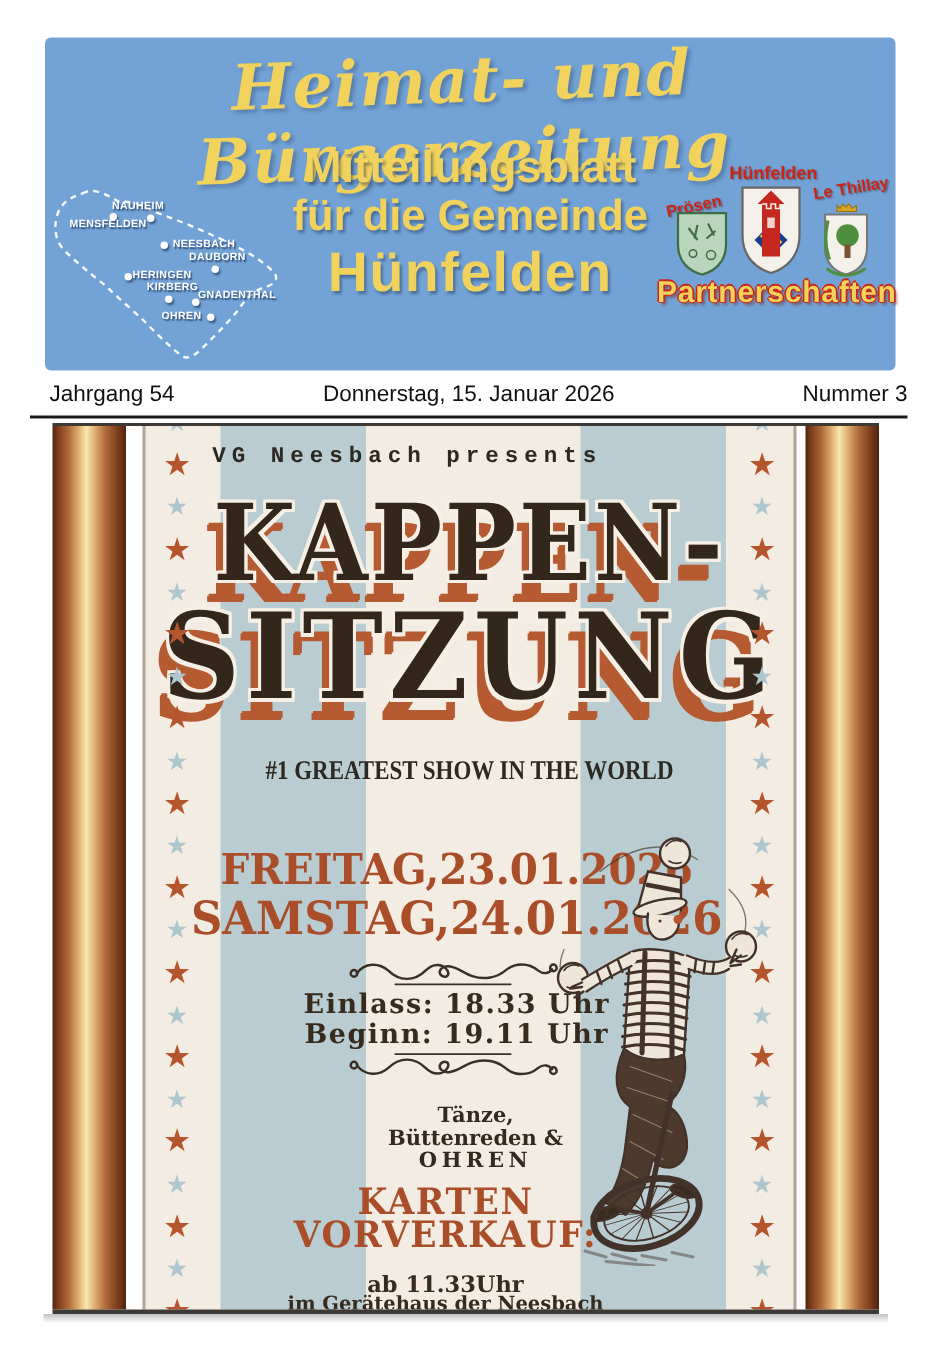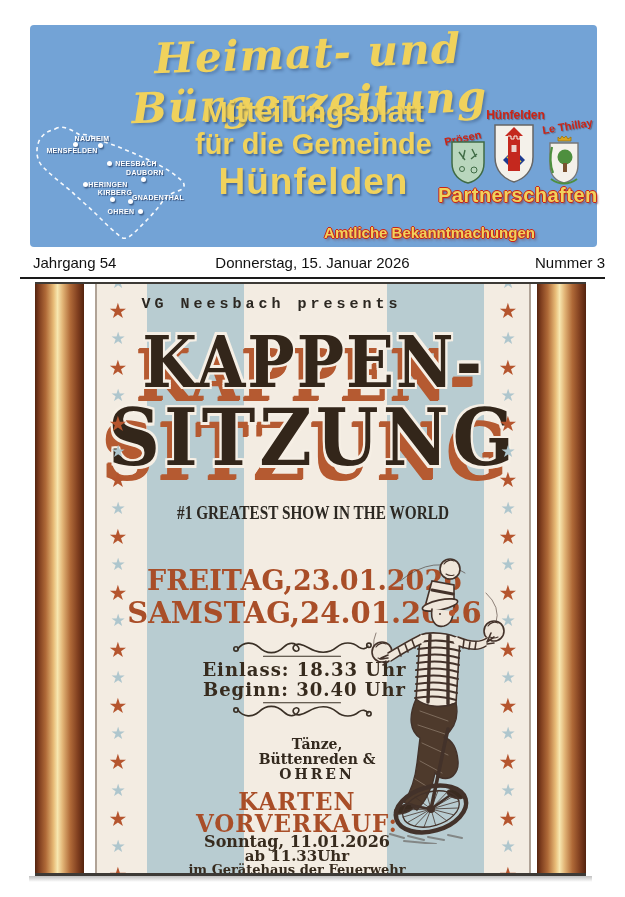--- a/index.html
+++ b/index.html
@@ -165,21 +165,20 @@
         <path d="M4,10 H32 V32 C32,42 26,48 18,50 C10,48 4,42 4,32 Z" fill="#f4f1ea" stroke="#777" stroke-width="1.4"></path>
         <path d="M6,14 C4,22 4,32 7,40" stroke="#4e8f3e" stroke-width="2.2" fill="none"></path>
         <circle cx="19" cy="24" r="7.5" fill="#4e8f3e"></circle>
         <rect x="17" y="30" width="4" height="9" fill="#7a5230"></rect>
         <path d="M5,46 C13,52 23,52 31,46" stroke="#4e8f3e" stroke-width="2" fill="none"></path>
       </svg>
 
       <div class="partners-caption">Partnerschaften</div>
     </div>
 
-    <div class="official">Amtliche Bekanntmachungen</div>
   </div>
 
   <div class="issue-row">
     <span class="issue-left">Jahrgang 54</span>
     <span class="issue-center">Donnerstag, 15. Januar 2026</span>
     <span class="issue-right">Nummer 3</span>
   </div>
   <div class="rule"></div>
 
   <div class="poster-wrap">
@@ -201,40 +200,39 @@
       <svg class="flourish flourish1" viewBox="0 0 160 24">
         <g stroke="#3a3026" stroke-width="1.8" fill="none" stroke-linecap="round">
           <circle cx="8" cy="13" r="2.4"></circle>
           <path d="M10,13 C16,5 26,5 33,11 C41,19 52,19 60,11 C66,5 73,6 76,11 C78,15 74,17 71,14 C69,11 72,7 78,8 C84,9 88,13 94,15 C103,18 112,16 118,11 C125,5 135,5 142,11 C146,14 150,13 152,10"></path>
           <circle cx="153" cy="9" r="2.4"></circle>
           <path d="M38,21 H122" stroke-width="1.2"></path>
         </g>
       </svg>
 
       <div class="p-line time-line einlass">Einlass: 18.33 Uhr</div>
-      <div class="p-line time-line beginn">Beginn: 30.40 Uhr</div>
+      <div class="p-line time-line beginn">Beginn: 19.11 Uhr</div>
 
       <svg class="flourish flourish2" viewBox="0 0 160 24">
         <g stroke="#3a3026" stroke-width="1.8" fill="none" stroke-linecap="round">
           <circle cx="8" cy="13" r="2.4"></circle>
           <path d="M10,13 C16,5 26,5 33,11 C41,19 52,19 60,11 C66,5 73,6 76,11 C78,15 74,17 71,14 C69,11 72,7 78,8 C84,9 88,13 94,15 C103,18 112,16 118,11 C125,5 135,5 142,11 C146,14 150,13 152,10"></path>
           <circle cx="153" cy="9" r="2.4"></circle>
           <path d="M38,21 H122" stroke-width="1.2"></path>
         </g>
       </svg>
 
       <div class="p-line prog prog1">Tänze,</div>
       <div class="p-line prog prog2">Büttenreden &amp;</div>
       <div class="p-line prog prog3">OHREN</div>
 
       <div class="p-line presale-title presale1">KARTEN</div>
       <div class="p-line presale-title presale2">VORVERKAUF:</div>
-      <div class="p-line presale-info pi1">Sonntag, 11.01.2026</div>
       <div class="p-line presale-info pi2">ab 11.33Uhr</div>
-      <div class="p-line presale-info pi3">im Gerätehaus der Feuerwehr</div>
+      <div class="p-line presale-info pi3">im Gerätehaus der Neesbach</div>
 
       <svg class="juggler" viewBox="0 0 147 293">
         <g stroke="#43322a" fill="none" stroke-width="1.6" stroke-linecap="round">
           <path d="M40,30 Q75,2 105,22" stroke-width="0.9" opacity="0.65"></path>
           <path d="M126,42 Q141,56 136,72" stroke-width="0.9" opacity="0.65"></path>
           <path d="M16,82 Q10,96 18,110" stroke-width="0.9" opacity="0.65"></path>
           <g fill="#efe6da">
             <circle cx="90" cy="18" r="10"></circle>
             <circle cx="134" cy="80" r="10"></circle>
             <circle cx="22" cy="101" r="10"></circle>

